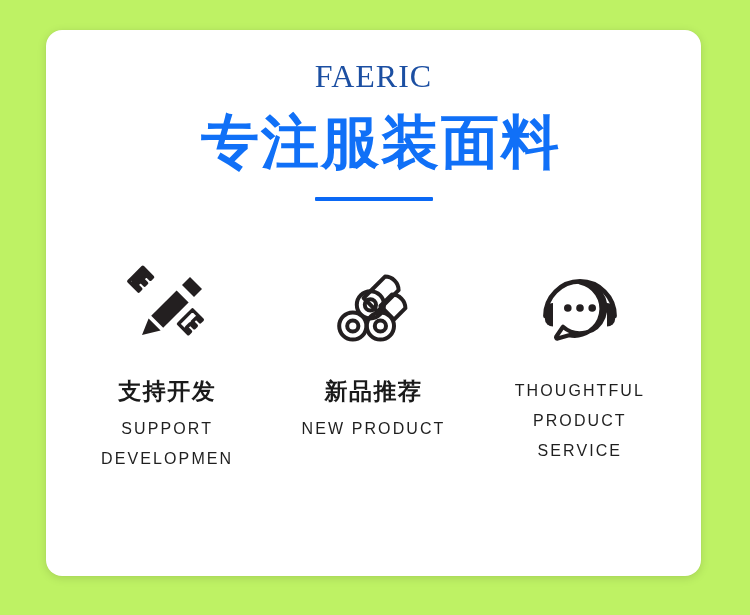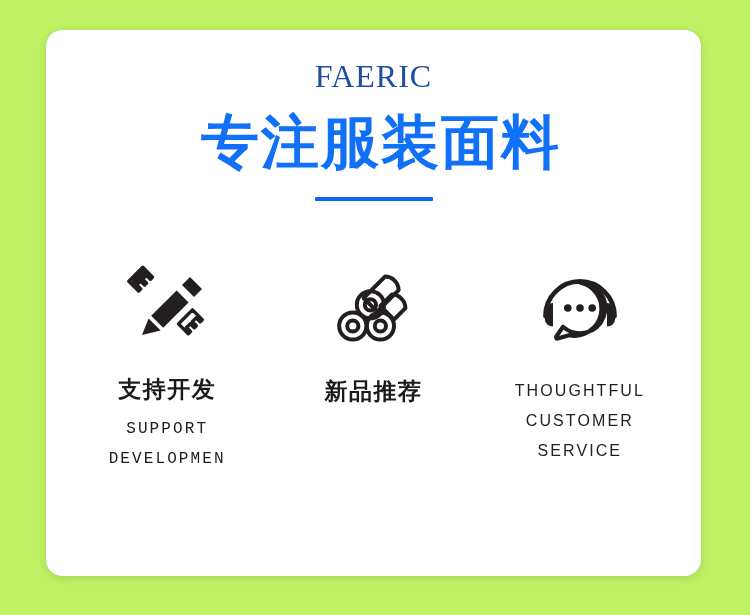--- a/index.html
+++ b/index.html
@@ -122,21 +122,21 @@
     line-height: 30px;
     font-weight: 400;
     color: #1f1f1f;
     letter-spacing: 2.1px;
     white-space: nowrap;
   }
   .feature-sub-en.narrow {
     letter-spacing: 1.6px;
   }
 
-  .col-1 { max-width: 215px; font-family: Liberation Mono, monospace; }
+  .col-1 { max-width: 215px; }
   .col-2 { max-width: 250px; }
   .col-3 { max-width: 215px; }
 </style>
 </head>
 <body>
 
 <div class="stage">
 
   <div class="banner-card">
 
@@ -185,20 +185,21 @@
 
               <circle cx="53.4" cy="66.0" r="13.6"></circle>
               <circle cx="53.4" cy="66.0" r="5.6"></circle>
 
               <circle cx="25.8" cy="66.0" r="13.6"></circle>
               <circle cx="25.8" cy="66.0" r="5.6"></circle>
             </g>
           </svg>
         </div>
         <div class="feature-title-cn">新品推荐</div>
+        <div class="feature-sub-en">NEW PRODUCT</div>
       </div>
 
       <div class="feature col-3">
         <div class="feature-icon">
           <svg width="92" height="92" viewBox="0 0 92 92" aria-hidden="true">
             <g>
 
               <path d="M11.4 56.0 A34.6 34.6 0 0 1 80.6 56.0" fill="none" stroke="#231f20" stroke-width="4.6" stroke-linecap="round"></path>
 
               <path d="M19.0 43.0 A8.2 8.2 0 0 0 10.8 51.2 L10.8 58.4 A8.2 8.2 0 0 0 19.0 66.6 Z" fill="#231f20"></path>
@@ -207,19 +208,19 @@
 
               <path d="M46.0 22.4 A25.4 25.4 0 1 1 29.0 66.8 L22.2 76.6 A1.4 1.4 0 0 0 23.6 78.6 L35.0 75.2 A25.4 25.4 0 0 0 46.0 22.4 Z" fill="#ffffff" stroke="#231f20" stroke-width="4.2" stroke-linejoin="round"></path>
 
               <circle cx="33.8" cy="48.0" r="3.8" fill="#231f20"></circle>
               <circle cx="46.0" cy="48.0" r="3.8" fill="#231f20"></circle>
               <circle cx="58.2" cy="48.0" r="3.8" fill="#231f20"></circle>
             </g>
           </svg>
         </div>
         <div class="feature-sub-en">THOUGHTFUL</div>
-        <div class="feature-sub-en">CUSTOMER</div>
+        <div class="feature-sub-en">PRODUCT</div>
         <div class="feature-sub-en">SERVICE</div>
       </div>
 
     </div>
   </div>
 </div>
 
 </body></html>

